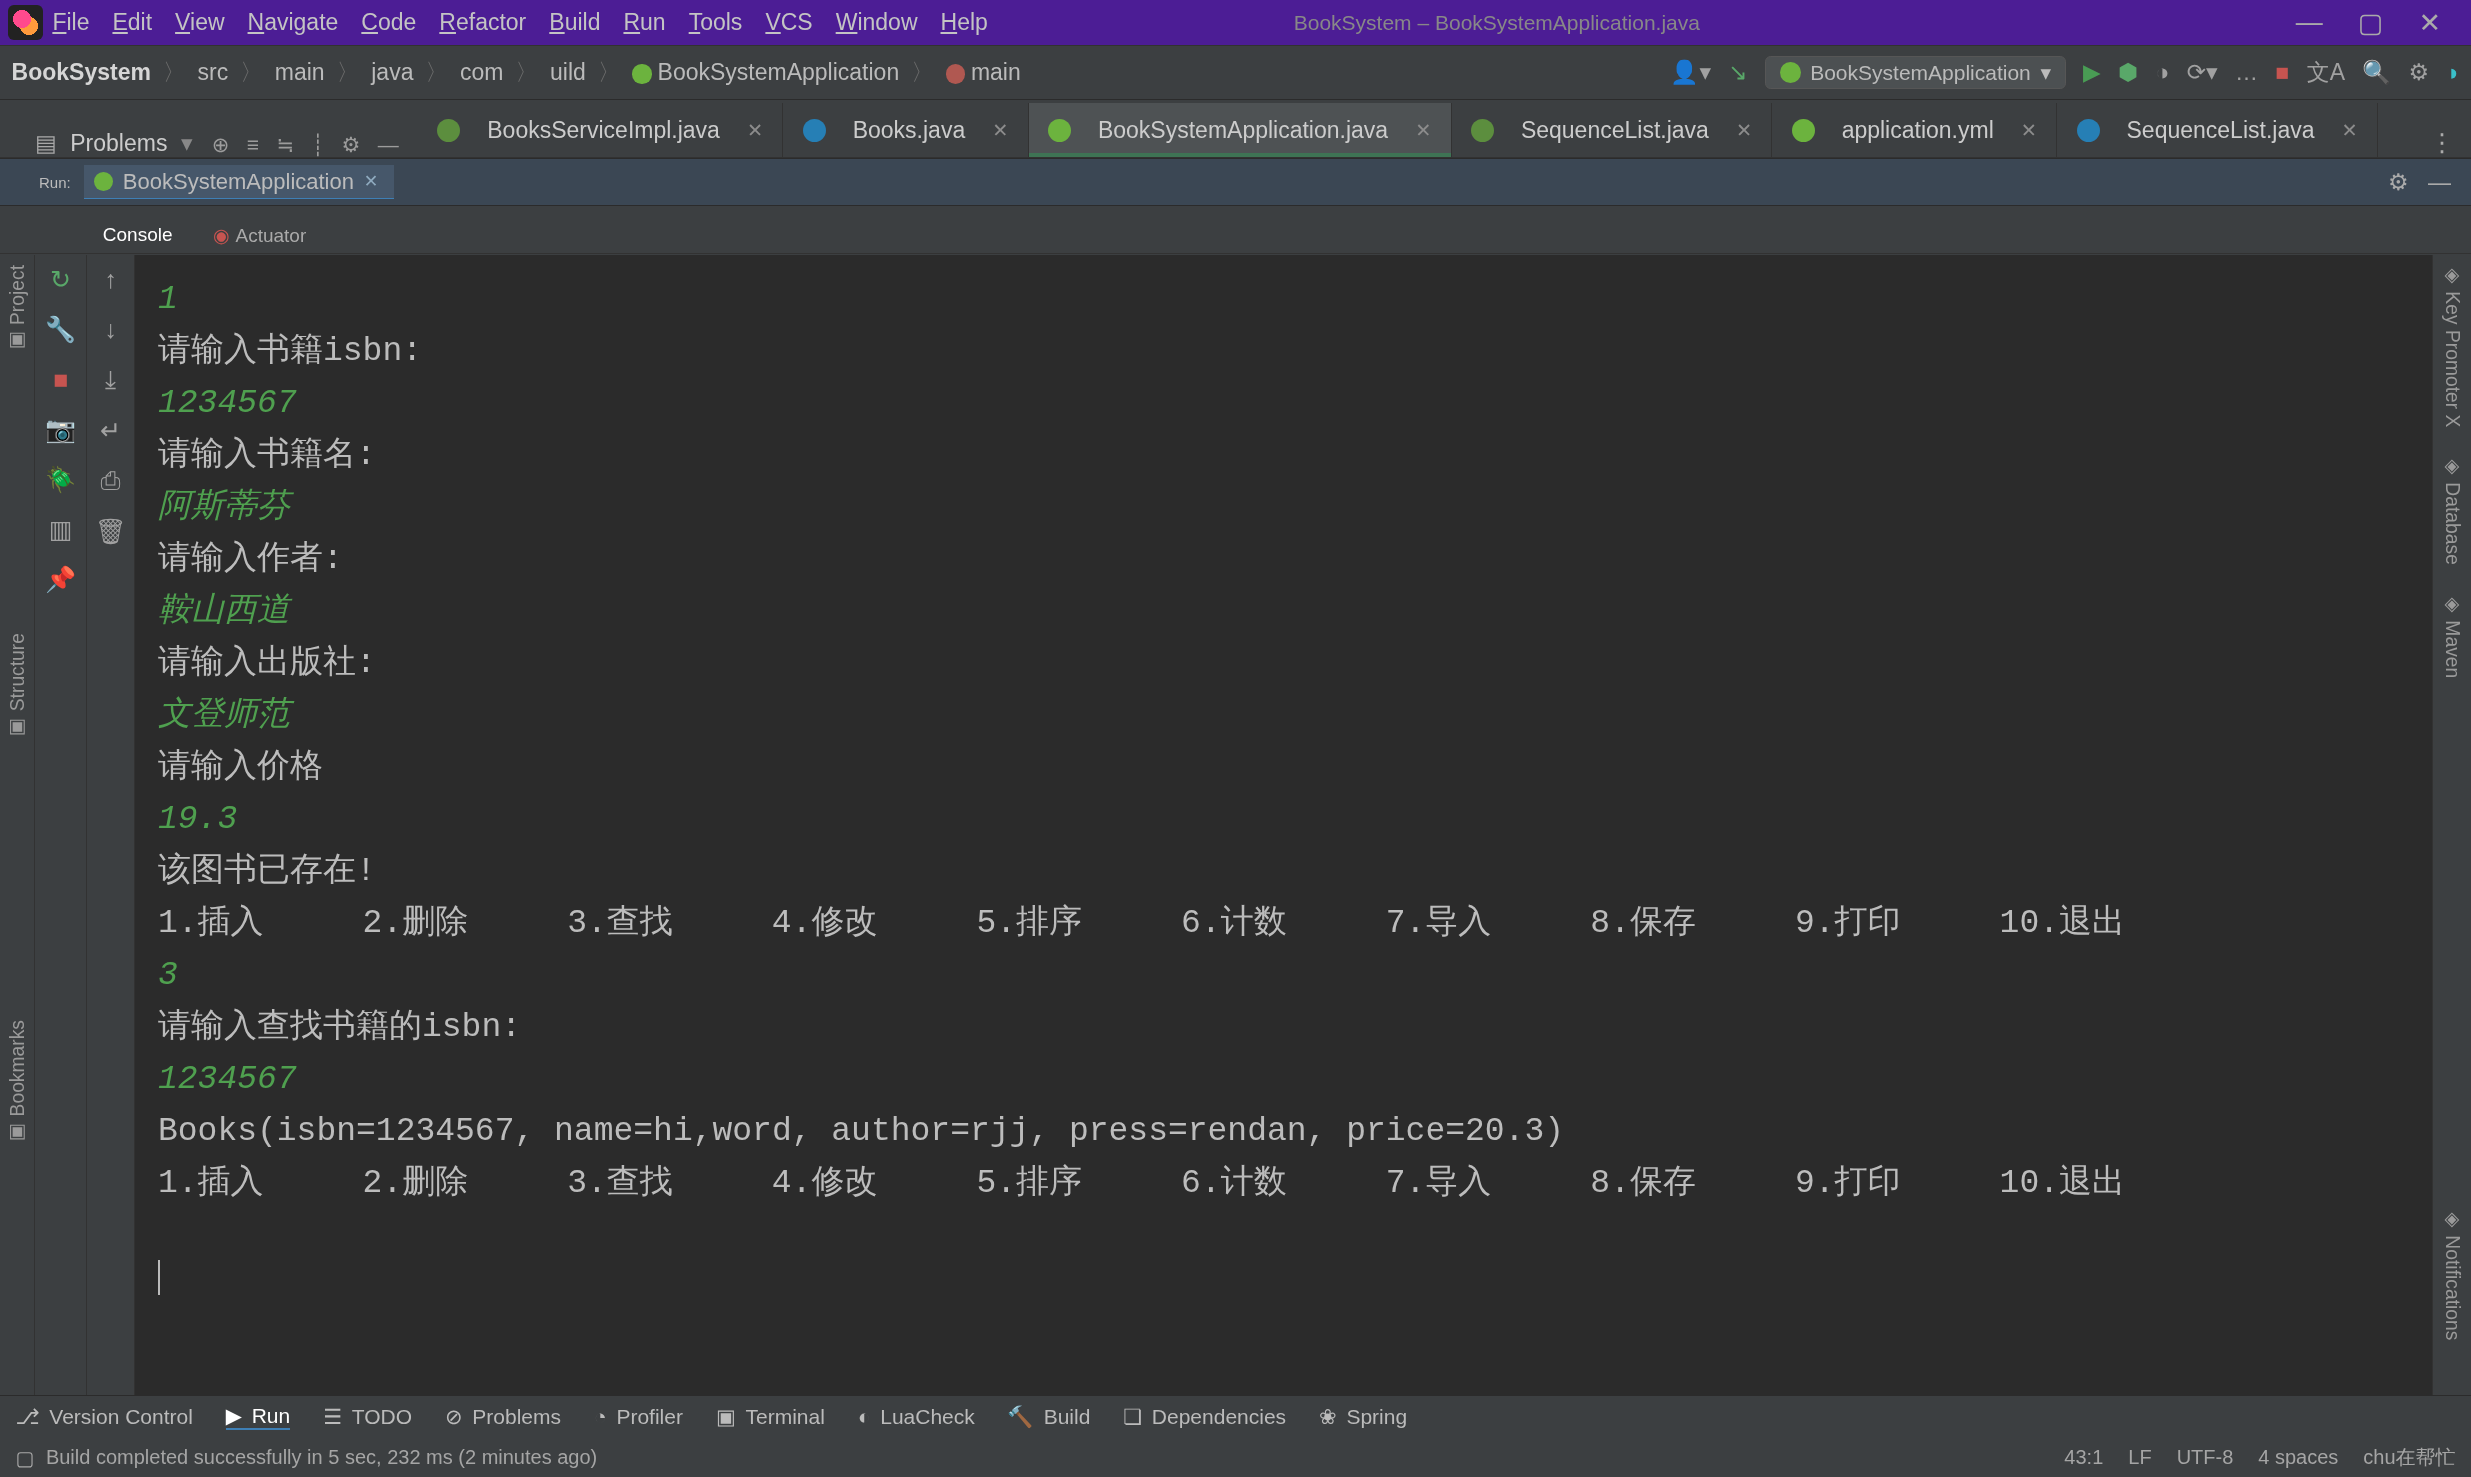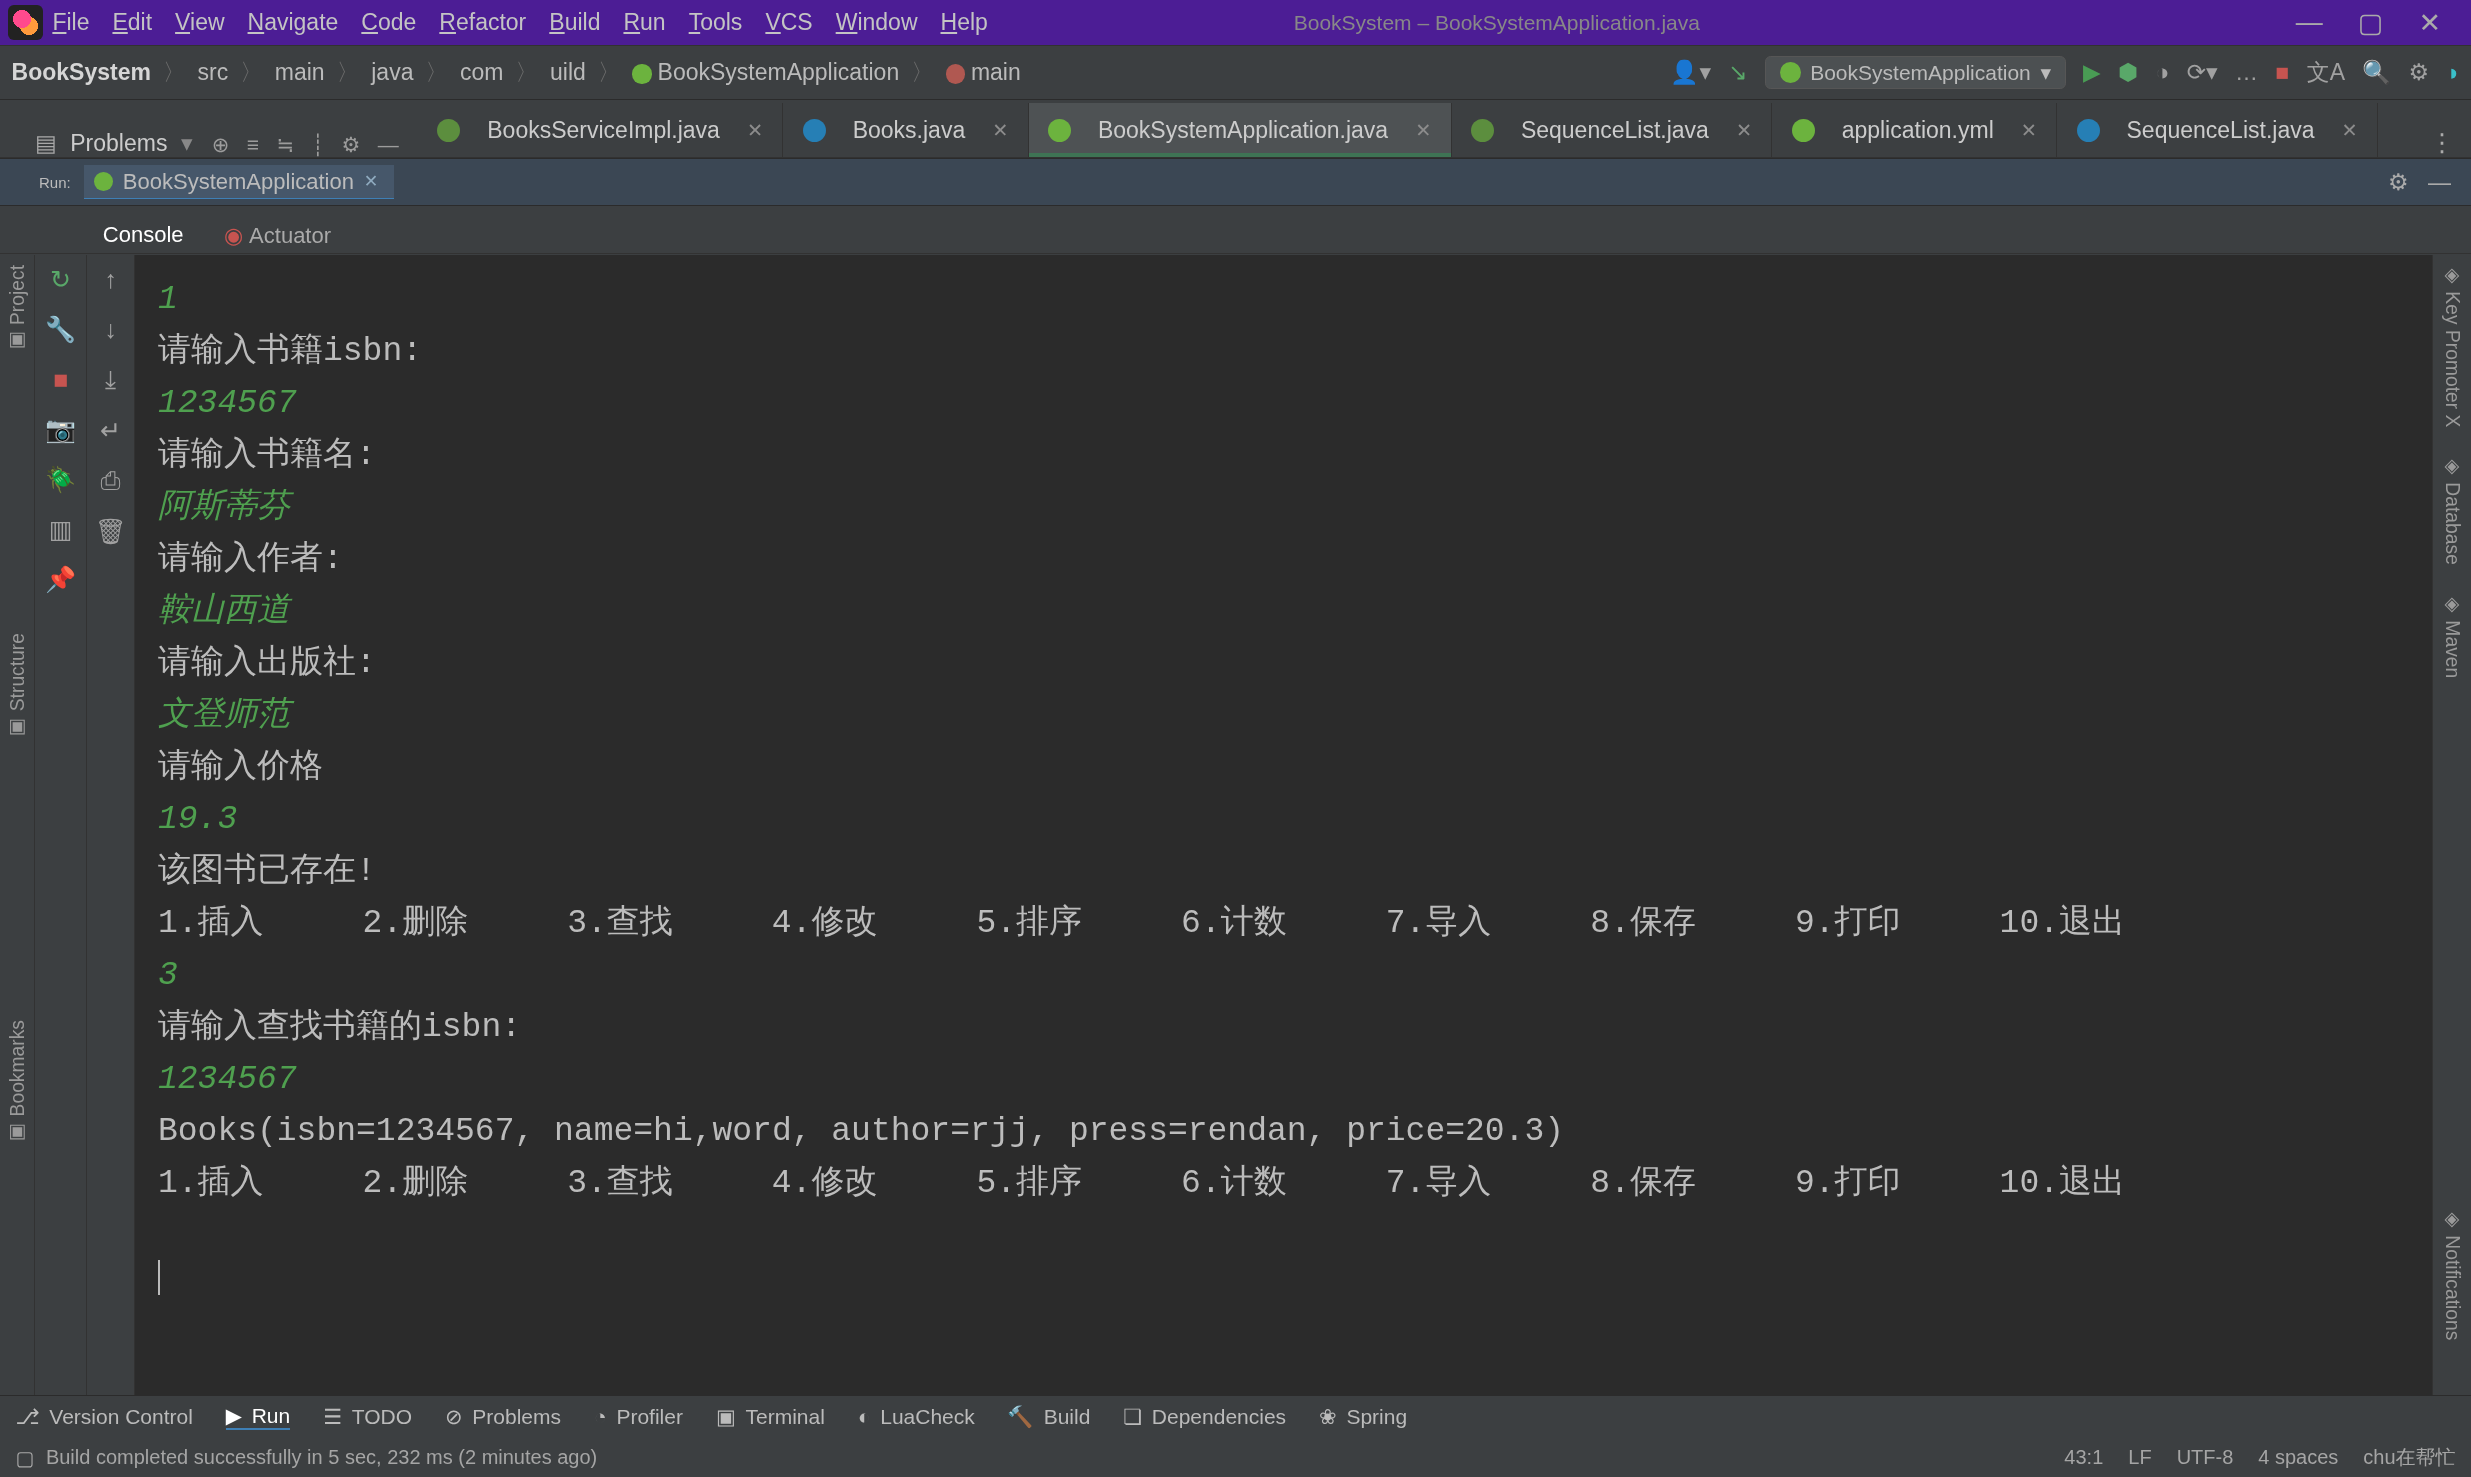--- a/index.html
+++ b/index.html
@@ -78,21 +78,21 @@
 }
 .runbar .label { font-size:15px; margin-right:13.5px; color:#bcbcbc; }
 .runbar .app   { display:flex;align-items:center;gap:9.7px;background:#46576a;padding:3.9px 15.4px 3.9px 9.7px;border-bottom:1.9px solid #3e7fb5;font-size:22px;}
 .runbar .app .close{color:#8faabf;font-size:17.4px;}
 .runbar .r-icons{margin-left:auto;display:flex;gap:19.3px;padding-right:21px;color:#aaa;font-size:23px;}
 .tabstrip {
   display:flex; align-items:center; height:48px;
   background:#3c3f41; padding-left:97px; gap:29px;
   border-bottom:1px solid #323232;
 }
-.tabstrip .t { color:#aaa; font-size:22px; padding:9.7px 5.8px;margin-top:12px; }
+.tabstrip .t { color:#aaa; font-size:19px; padding:9.7px 5.8px;margin-top:12px; }
 .tabstrip .t.active { color:#fff; border-bottom:2.9px solid #3e7fb5; }
 .tabstrip .t .dot { color:#c75450; margin-right:5.8px;}
 .central {
   position:absolute; top:255px; bottom:68px; left:0; right:0;
   display:flex;
 }
 .gutter-left {
   width:35px; background:#3c3f41; border-right:1px solid #323232;
   display:flex; flex-direction:column; align-items:center; gap:29px; padding-top:9.7px;
 }

